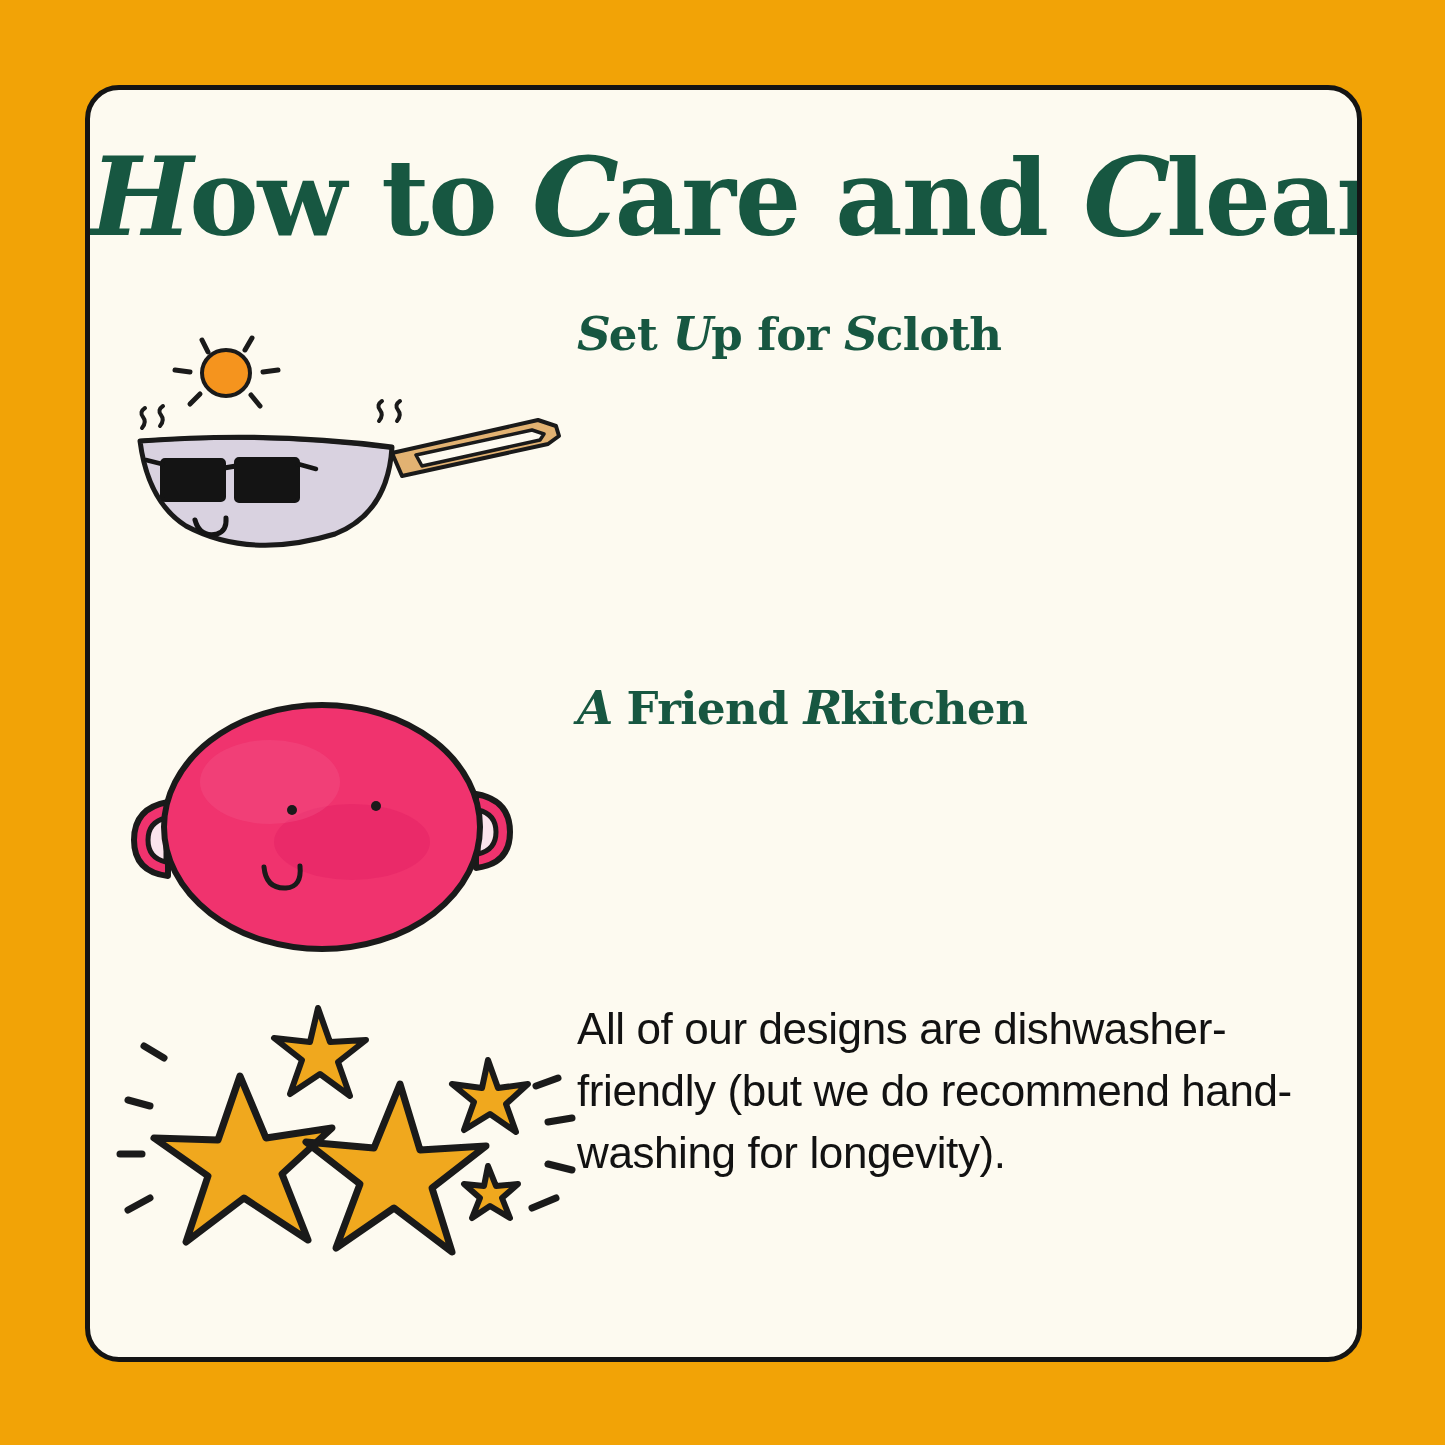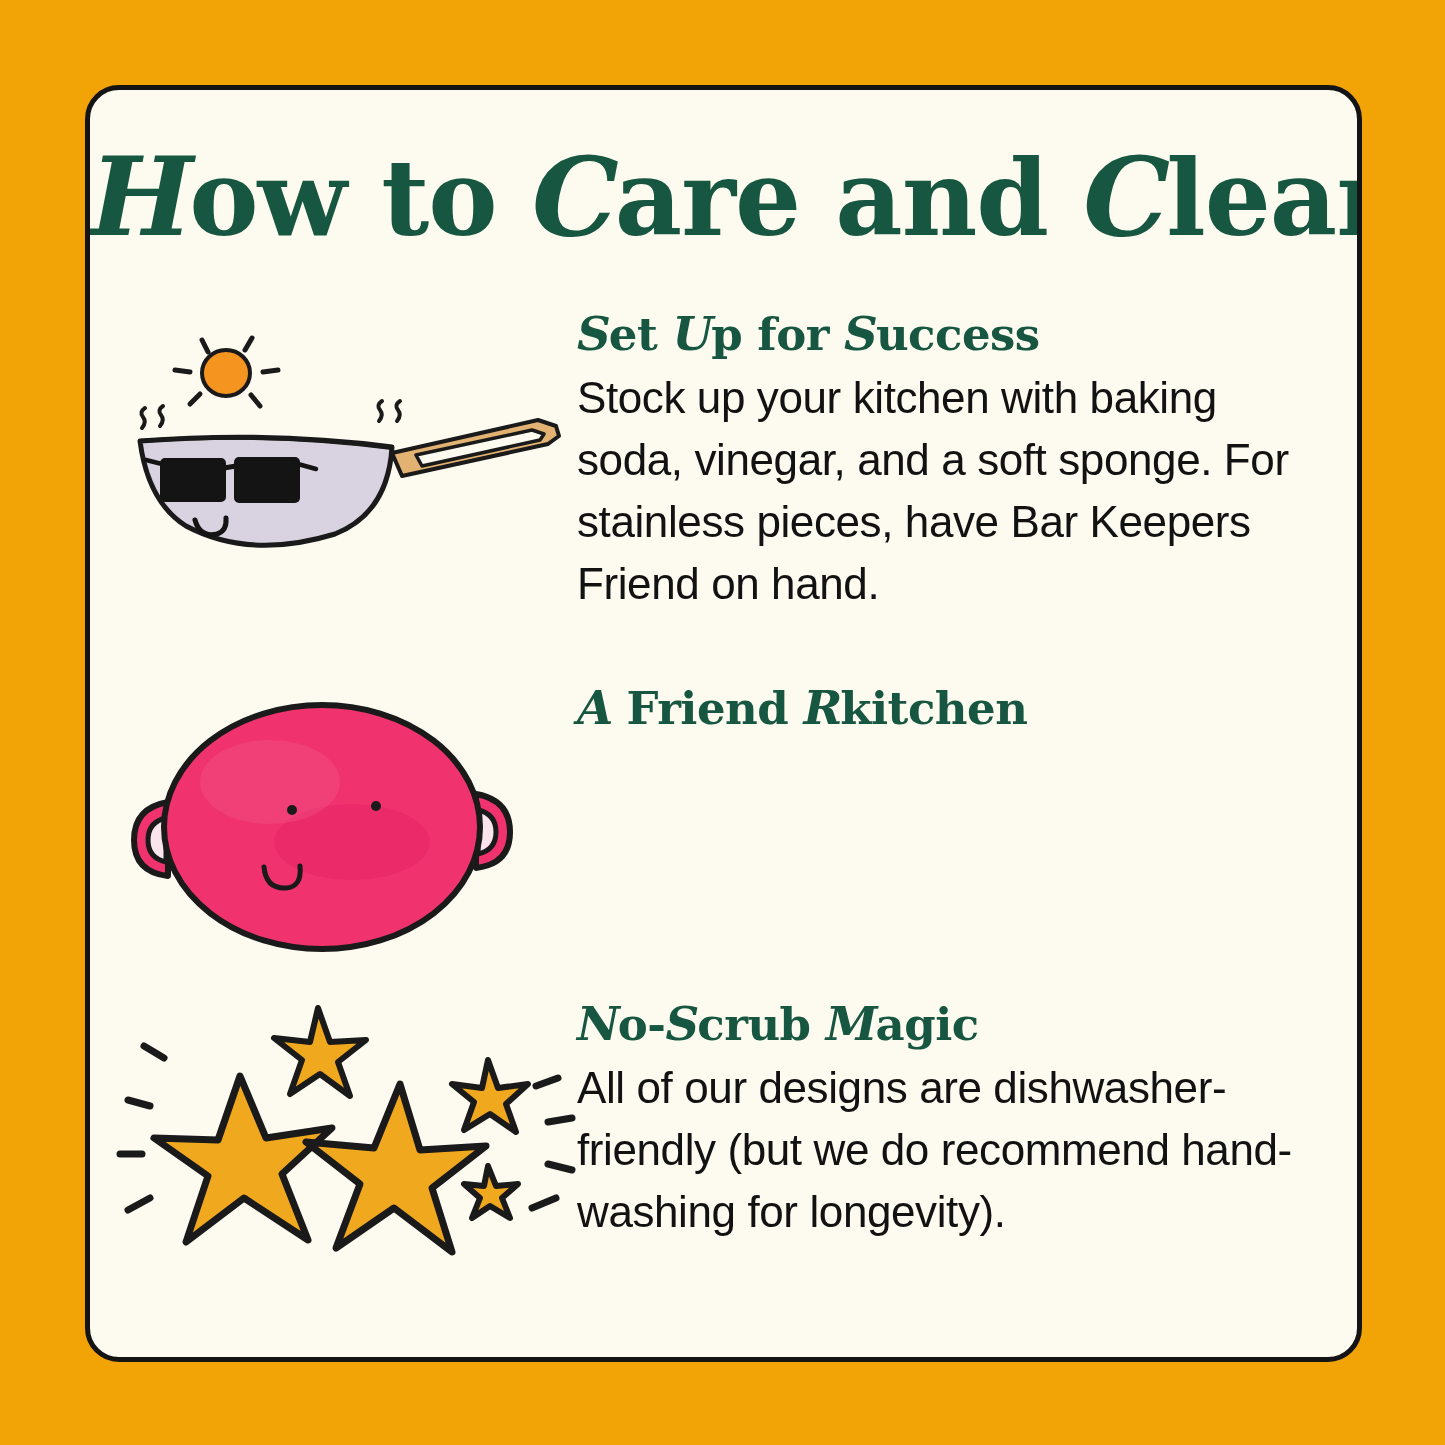--- a/index.html
+++ b/index.html
@@ -154,23 +154,22 @@
             <path d="M42 156 L26 152" stroke="#141414" stroke-width="4.5" fill="none" stroke-linecap="round"></path>
             <path d="M178 156 L196 161" stroke="#141414" stroke-width="4.5" fill="none" stroke-linecap="round"></path>
           </g>
 
           <path d="M75 212 q5 18 22 14 q10 -3 9 -16" fill="none" stroke="#141414" stroke-width="5" stroke-linecap="round"></path>
         </svg>
       </div>
 
       <div class="copy">
         <div class="heading">
-          <span class="swash">S</span><span>et </span><span class="swash">U</span><span>p for </span><span class="swash">S</span><span>uccess</span>
+          <span class="swash">S</span><span>et </span><span class="swash">U</span><span>p for </span><span class="swash">S</span><span>cloth</span>
         </div>
-        <div class="body">Stock up your kitchen with baking soda, vinegar, and a soft sponge. For stainless pieces, have Bar Keepers Friend on hand.</div>
       </div>
     </div>
 
     <div class="section sec2">
 
       <div class="art">
         <svg viewBox="0 0 460 290" xmlns="http://www.w3.org/2000/svg">
 
           <g>
             <path d="M48 120 q-34 6 -34 38 q0 32 34 36 Z" fill="#F0336E" stroke="#1A1A1A" stroke-width="6" stroke-linejoin="round"></path>
@@ -226,21 +225,18 @@
 
           <path d="M280 86 L300 152 L366 148 L312 190 L332 254 L274 210 L216 250 L240 186 L186 144 L254 150 Z" fill="#F0A81E" stroke="#1A1A1A" stroke-width="7" stroke-linejoin="round"></path>
 
           <path d="M368 62 L378 90 L408 86 L386 106 L396 134 L370 116 L344 132 L354 104 L332 86 L362 90 Z" fill="#F0A81E" stroke="#1A1A1A" stroke-width="6" stroke-linejoin="round"></path>
 
           <path d="M368 168 L376 188 L398 186 L382 200 L390 220 L370 208 L352 220 L360 200 L344 186 L364 188 Z" fill="#F0A81E" stroke="#1A1A1A" stroke-width="6" stroke-linejoin="round"></path>
         </svg>
       </div>
 
       <div class="copy">
-        <div class="heading">
-          <span class="swash">N</span><span>o-</span><span class="swash">S</span><span>crub </span><span class="swash">M</span><span>agic</span>
-        </div>
         <div class="body">All of our designs are dishwasher-friendly (but we do recommend hand-washing for longevity).</div>
       </div>
     </div>
 
   </div>
 </div>
 
 </body></html>

